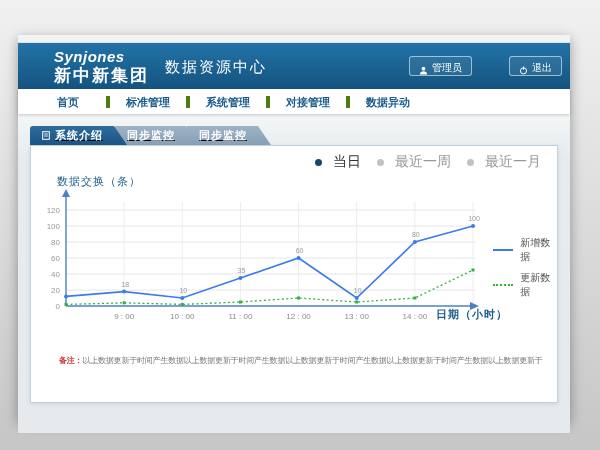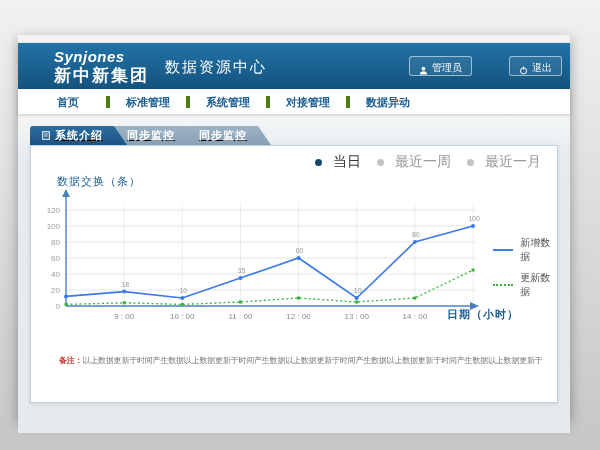--- a/index.html
+++ b/index.html
@@ -63,21 +63,21 @@
   .panel svg{position:absolute;left:0;top:0;}
   svg text{font-family:"Liberation Sans",sans-serif;}
 
   .radios{position:absolute;top:7px;right:16px;display:flex;gap:16px;align-items:center;}
   .radio{display:flex;align-items:center;gap:11px;font-size:14px;color:#999;cursor:pointer;}
   .radio .dot{width:7px;height:7px;border-radius:50%;background:#c2c2c2;}
   .radio.selected .dot{background:#16456e;}
   .radio.selected{color:#333;}
 
   .ylabel{position:absolute;top:28px;left:26px;font-size:11px;color:#1a5c8e;letter-spacing:1px;}
-  .xlabel{position:absolute;top:161px;left:416px;font-size:11px;font-weight:bold;color:#1a5c8e;letter-spacing:1px;}
+  .xlabel{position:absolute;top:161px;left:405px;font-size:11px;font-weight:bold;color:#1a5c8e;letter-spacing:1px;}
 
   .legend{position:absolute;left:462px;top:90px;}
   .legend-item{display:flex;align-items:center;margin-bottom:7px;}
   .legend-line{width:22px;border-top:2px solid #3d7bec;margin-right:7px;}
   .legend-label{font-size:10px;color:#555;}
 
   .note{
     position:absolute;left:28px;top:209px;width:494px;
     font-size:8px;color:#777;white-space:nowrap;overflow:hidden;letter-spacing:-.2px;
   }

